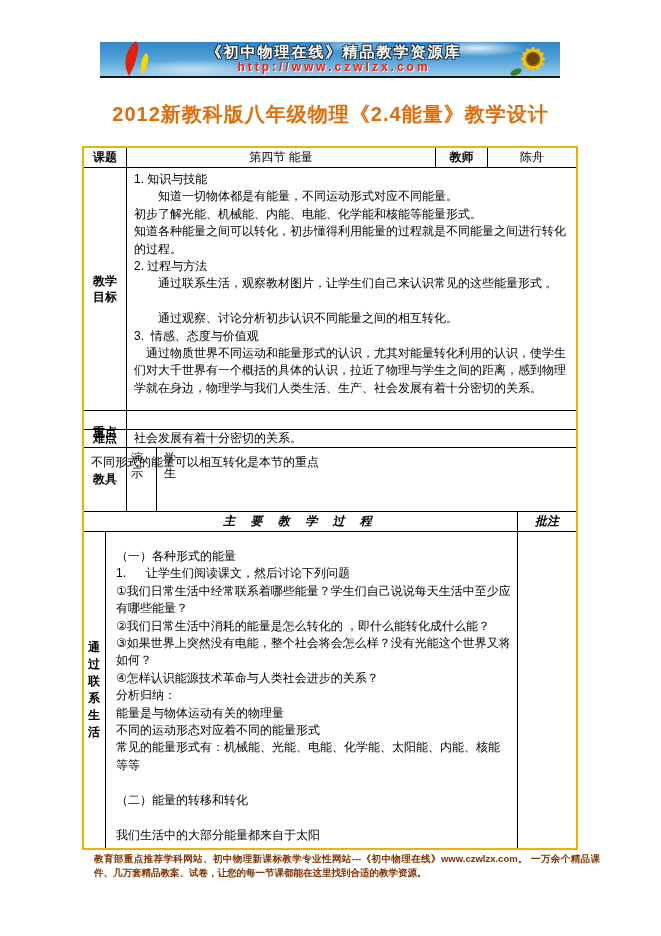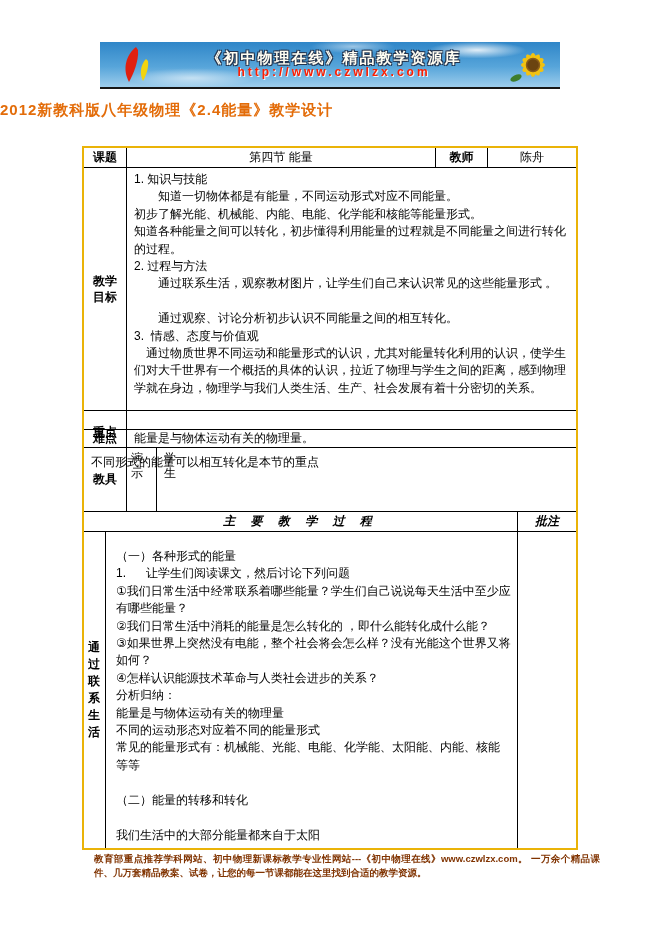--- a/index.html
+++ b/index.html
@@ -6,21 +6,21 @@
   html,body { background:#ffffff; }
   body {
     width:661px; height:936px; margin:0 auto; position:relative;
     font-family:"Liberation Sans","DejaVu Sans",sans-serif;
     color:#000;
   }
   .page { position:relative; width:661px; height:936px; overflow:hidden; }
 
   
   .banner {
-    position:absolute; left:100px; top:42px; width:460px; height:47px;
+    position:absolute; left:100px; top:42px; width:460px; height:36px;
     display:flex; align-items:center;
     background:
       radial-gradient(ellipse 70px 12px at 82% 18%, rgba(255,255,255,.85), rgba(255,255,255,0) 70%),
       radial-gradient(ellipse 90px 14px at 20% 80%, rgba(255,255,255,.55), rgba(255,255,255,0) 70%),
       radial-gradient(ellipse 60px 10px at 55% 10%, rgba(255,255,255,.5), rgba(255,255,255,0) 70%),
       linear-gradient(180deg,#2f86c8 0%, #57a5da 55%, #9dcdec 100%);
     border-bottom:2px solid #161616;
   }
   .banner-logo { margin-left:16px; flex:0 0 auto; }
   .banner-center { flex:1 1 auto; text-align:center; line-height:1.1; }
@@ -30,21 +30,21 @@
   }
   .banner-url {
     font-size:12px; font-weight:bold; letter-spacing:3px; color:#ff1e00;
     text-shadow:1px 1px 0 rgba(255,255,255,.85);
   }
   .banner-flower { margin-right:8px; flex:0 0 auto; }
 
   
   .doc-title {
     position:absolute; top:101px; left:0; width:661px;
-    font-size:15px; font-weight:bold; color:#e36c09;
+    text-align:center; font-size:20px; font-weight:bold; color:#e36c09;
     letter-spacing:1px;
   }
 
   
   .doc-table {
     position:absolute; left:82px; top:146px; width:496px;
     border:2px solid #eab308; font-size:12px; line-height:17.4px;
   }
   .t-row { display:flex; border-bottom:1px solid #000; }
   .t-row:last-child { border-bottom:none; }
@@ -156,21 +156,21 @@
 　通过物质世界不同运动和能量形式的认识，尤其对能量转化利用的认识，使学生们对大千世界有一个概括的具体的认识，拉近了物理与学生之间的距离，感到物理学就在身边，物理学与我们人类生活、生产、社会发展有着十分密切的关系。</div>
     </div>
 
     <div class="t-row row-key">
       <div class="cell label-cell">重点</div>
       <div class="cell single-value">不同形式的能量可以相互转化是本节的重点</div>
     </div>
 
     <div class="t-row row-diff">
       <div class="cell label-cell">难点</div>
-      <div class="cell single-value">能量是与物体运动有关的物理量。</div>
+      <div class="cell single-value">社会发展有着十分密切的关系。</div>
     </div>
 
     <div class="t-row row-aids">
       <div class="cell label-cell">教具</div>
       <div class="cell aids-sub">
         <span class="v-word">演示</span>
         <span class="v-word indent">学生</span>
       </div>
       <div class="cell aids-empty"></div>
     </div>

